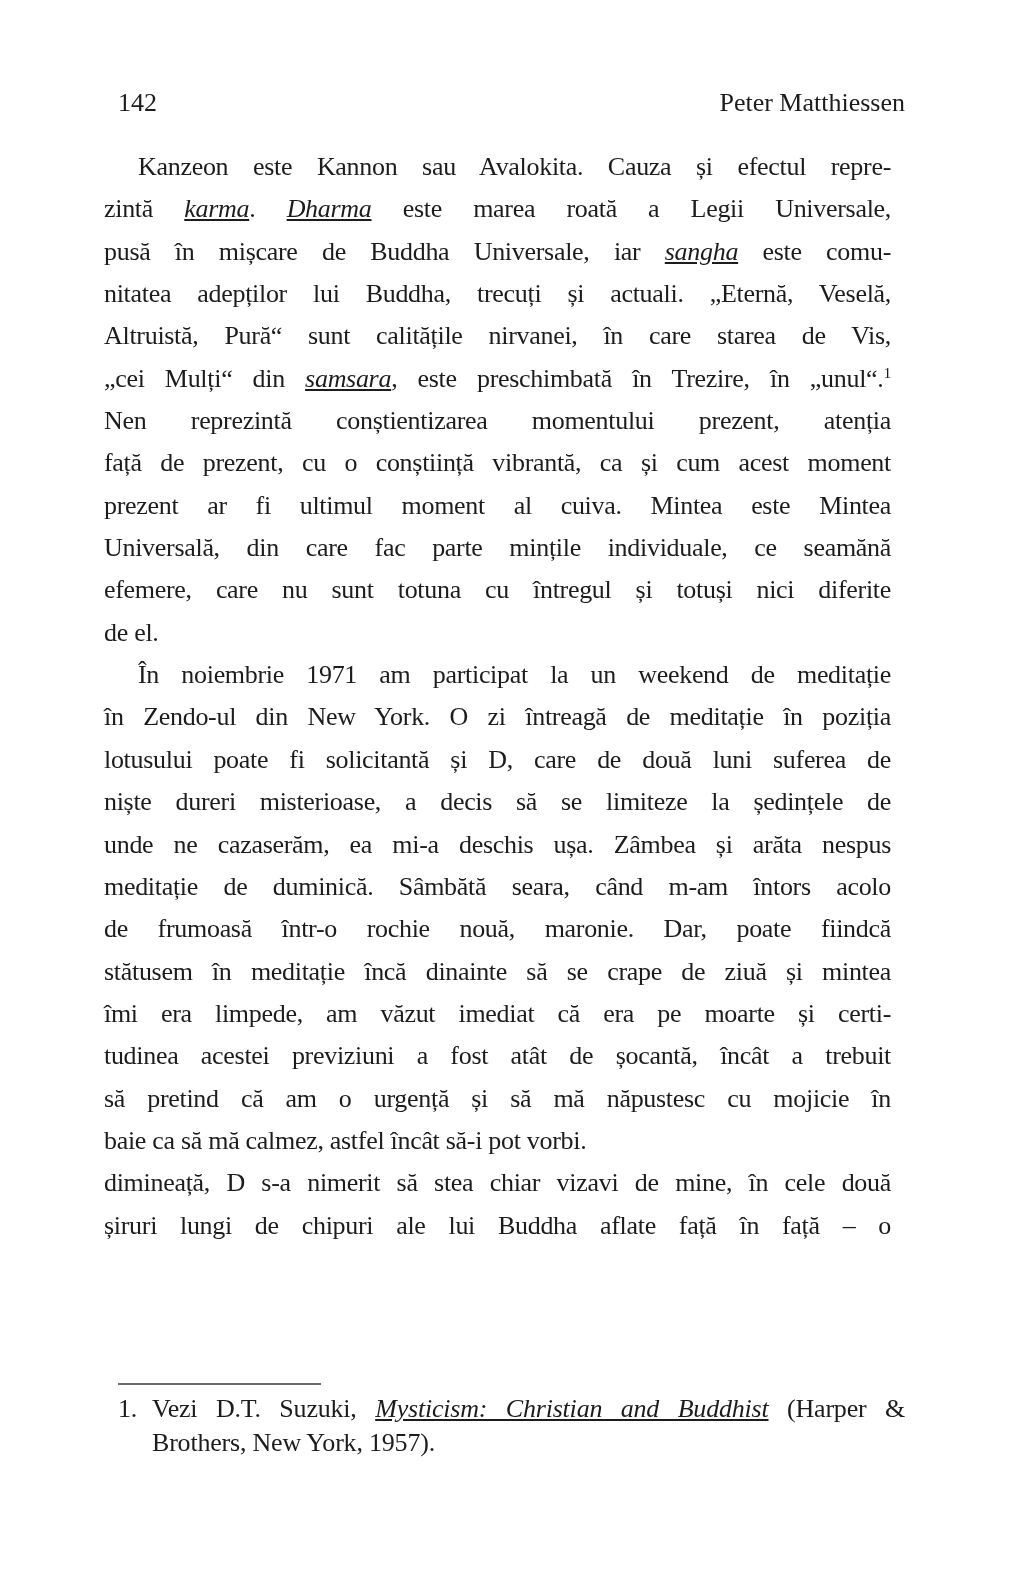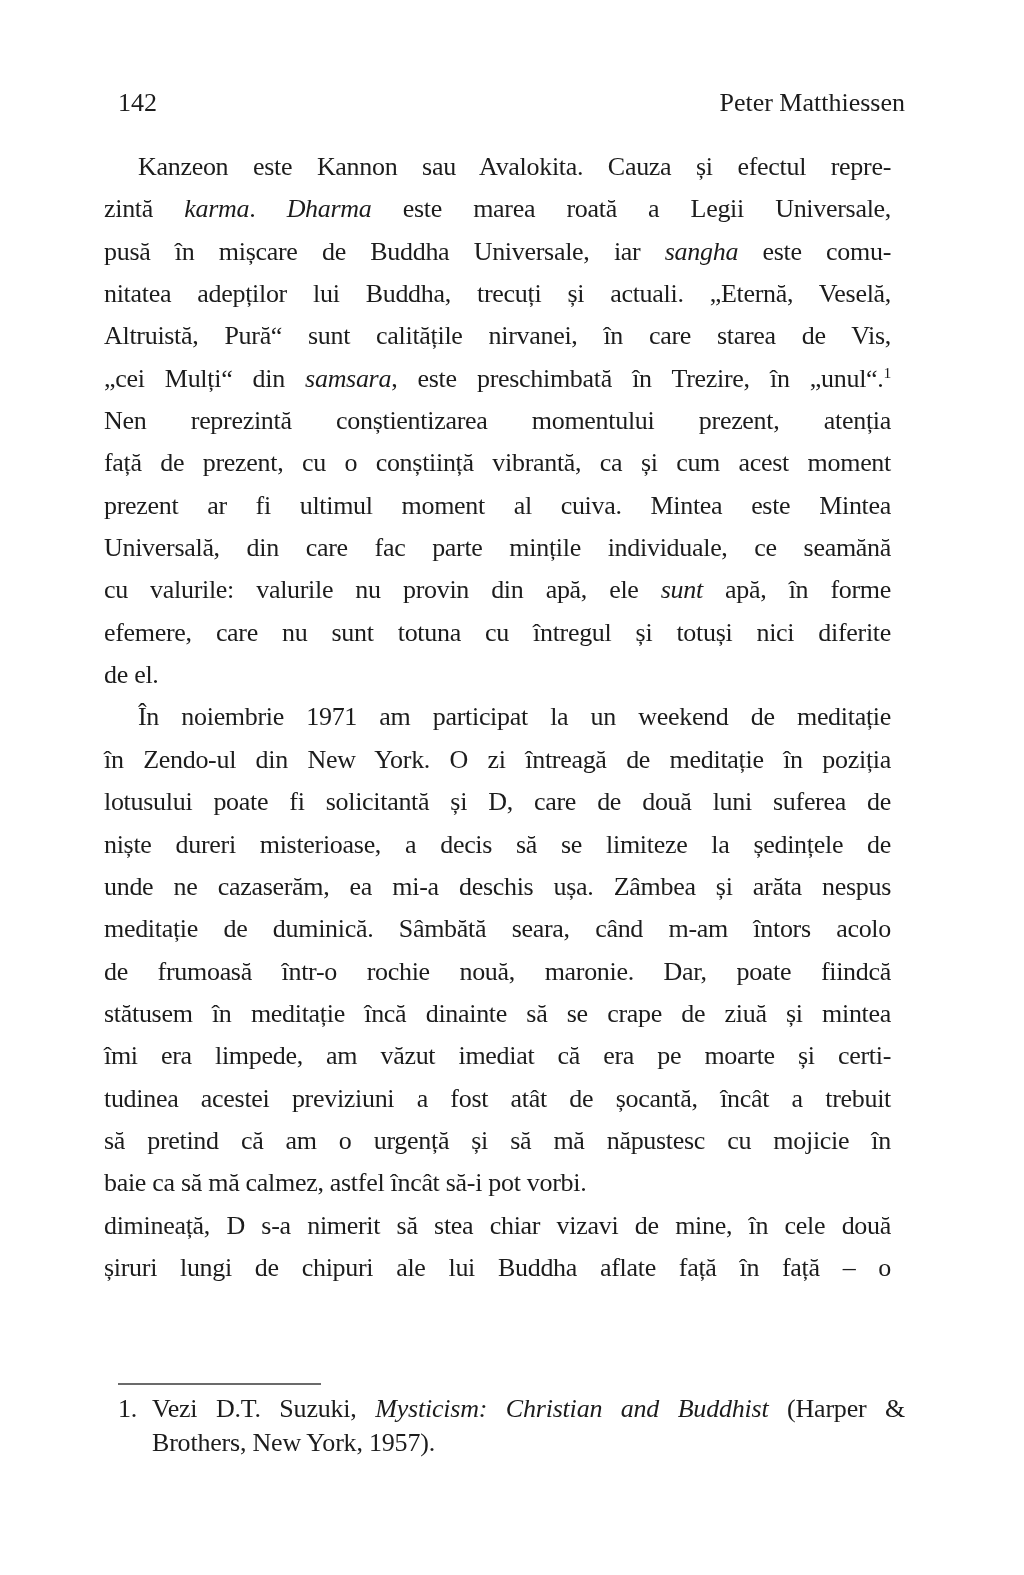--- a/index.html
+++ b/index.html
@@ -29,21 +29,21 @@
     top: 146px;
     left: 104px;
     width: 787px;
     font-size: 26px;
     line-height: 42.35px;
     letter-spacing: -0.3px;
   }
   .line { min-height: 42.35px; }
   .line.j { text-align: justify; text-align-last: justify; }
   .line.ind { text-indent: 34px; }
-  em { font-style: italic; }
+  em { font-style: italic; text-decoration: underline; }
   sup.fnref {
     font-size: 60%;
     line-height: 0;
     position: relative;
     top: -0.55em;
     vertical-align: baseline;
   }
   .rule {
     position: absolute;
     top: 1383px;
@@ -77,21 +77,20 @@
       <div class="line j ind"><span>Kanzeon este Kannon sau Avalokita. Cauza și efectul repre-</span></div>
       <div class="line j"><span>zintă </span><em>karma</em><span>. </span><em>Dharma</em><span> este marea roată a Legii Universale,</span></div>
       <div class="line j"><span>pusă în mișcare de Buddha Universale, iar </span><em>sangha</em><span> este comu-</span></div>
       <div class="line j"><span>nitatea adepților lui Buddha, trecuți și actuali. „Eternă, Veselă,</span></div>
       <div class="line j"><span>Altruistă, Pură“ sunt calitățile nirvanei, în care starea de Vis,</span></div>
       <div class="line j"><span>„cei Mulți“ din </span><em>samsara</em><span>, este preschimbată în Trezire, în „unul“.</span><sup class="fnref">1</sup></div>
       <div class="line j"><span>Nen reprezintă conștientizarea momentului prezent, atenția</span></div>
       <div class="line j"><span>față de prezent, cu o conștiință vibrantă, ca și cum acest moment</span></div>
       <div class="line j"><span>prezent ar fi ultimul moment al cuiva. Mintea este Mintea</span></div>
       <div class="line j"><span>Universală, din care fac parte mințile individuale, ce seamănă</span></div>
-      <div class="line j"><span>cu valurile: valurile nu provin din apă, ele </span><em>sunt</em><span> apă, în forme</span></div>
       <div class="line j"><span>efemere, care nu sunt totuna cu întregul și totuși nici diferite</span></div>
       <div class="line"><span>de el.</span></div>
       <div class="line j ind"><span>În noiembrie 1971 am participat la un weekend de meditație</span></div>
       <div class="line j"><span>în Zendo-ul din New York. O zi întreagă de meditație în poziția</span></div>
       <div class="line j"><span>lotusului poate fi solicitantă și D, care de două luni suferea de</span></div>
       <div class="line j"><span>niște dureri misterioase, a decis să se limiteze la ședințele de</span></div>
       <div class="line j"><span>unde ne cazaserăm, ea mi-a deschis ușa. Zâmbea și arăta nespus</span></div>
       <div class="line j"><span>meditație de duminică. Sâmbătă seara, când m-am întors acolo</span></div>
       <div class="line j"><span>de frumoasă într-o rochie nouă, maronie. Dar, poate fiindcă</span></div>
       <div class="line j"><span>stătusem în meditație încă dinainte să se crape de ziuă și mintea</span></div>

